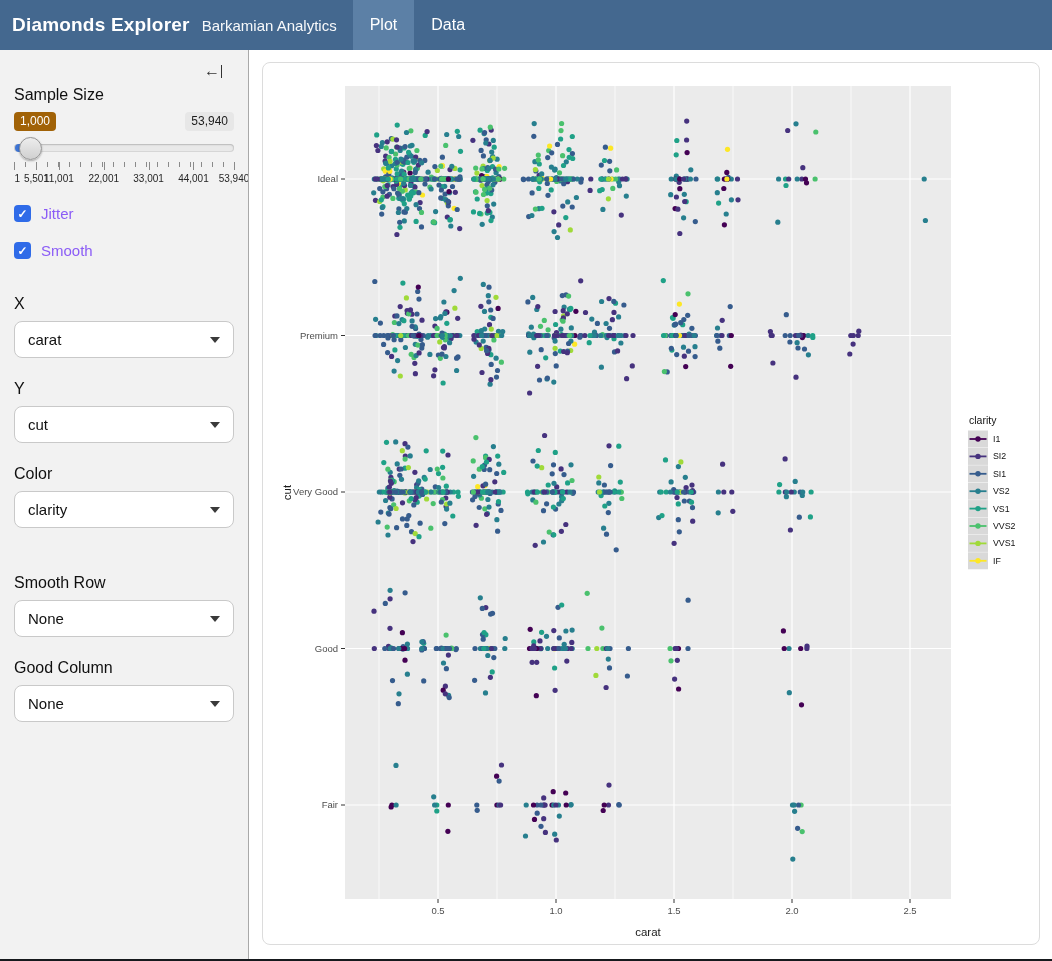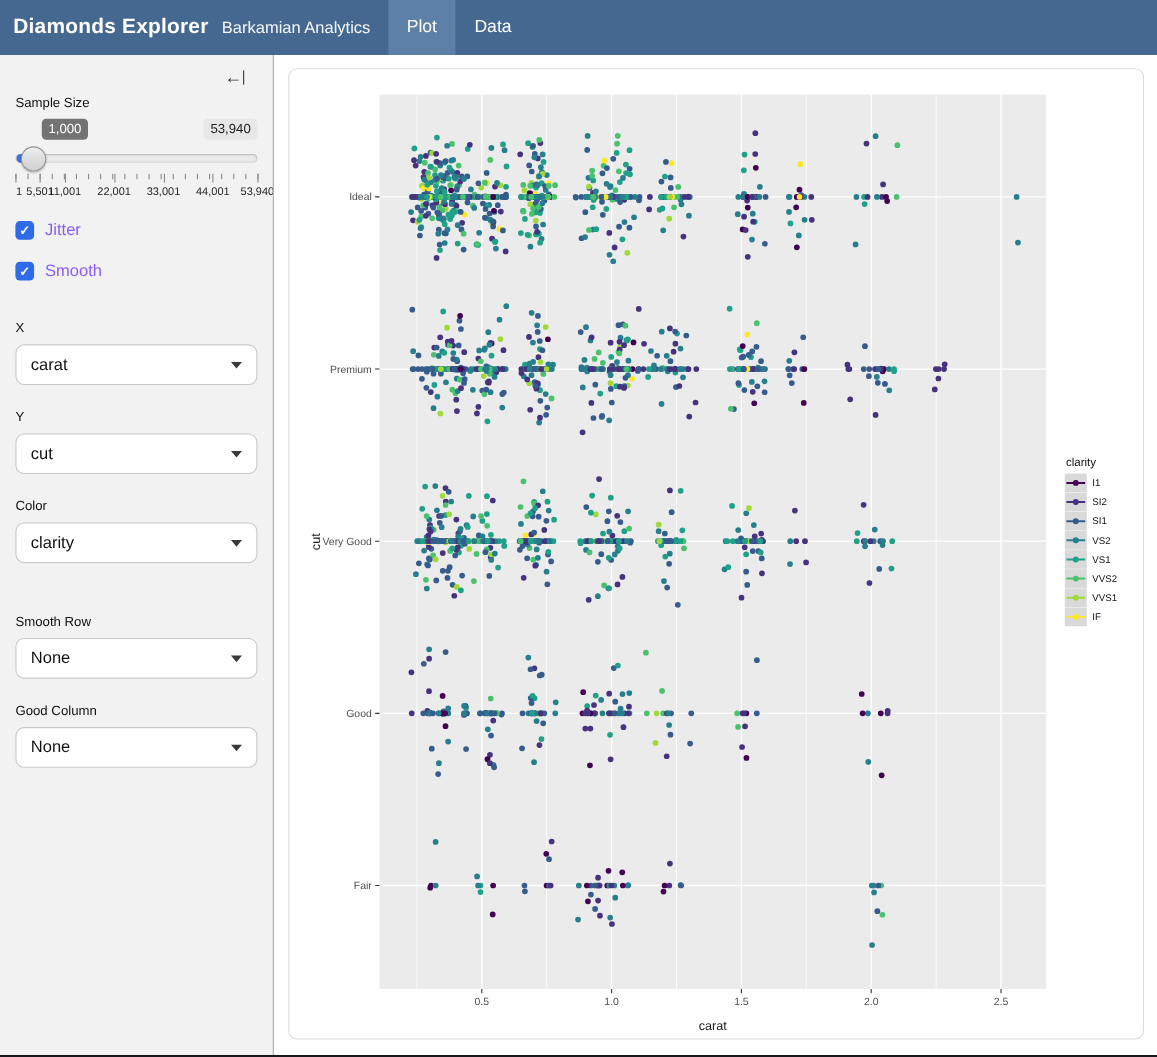--- a/index.html
+++ b/index.html
@@ -20,21 +20,21 @@
   .tabs { display:flex; margin-left:16px; }
   .tab { display:flex; align-items:center; padding:12px 17px; font-size:16px; cursor:pointer; }
   
   .sidebar {
     position:absolute; top:50px; left:0; width:249px; bottom:0;
     background:#f2f2f2; border-right:1px solid #a9a9a9; padding:12px 14px 0 14px;
     overflow:hidden;
   }
   .collapse-row { text-align:right; height:24px; color:#333; font-size:16px; padding-right:12px; cursor:pointer; user-select:none; }
   .collapse-row .bar { display:inline-block; width:0; height:13px; border-right:1.6px solid #333; margin-left:1px; vertical-align:-2px; }
-  .control-label { font-size:12px; color:#101010; margin-bottom:8px; }
+  .control-label { font-size:16px; color:#101010; margin-bottom:8px; }
   
   .slider-badges { position:relative; height:19px; margin-bottom:3px; }
   .badge { position:absolute; top:0; font-size:12px; padding:2px 6px; border-radius:4px; line-height:1.25; }
   .badge-from { left:0; color:#fff; }
   .badge-max { right:0; background:#e7e7e7; color:#1c1c1c; }
   .slider-track { position:relative; height:27px; }
   .track-line { position:absolute; left:0; right:0; top:10px; height:8px; background:#e9e9e9; border-radius:5px; box-shadow:inset 0 1px 2px rgba(0,0,0,.14), inset 0 0 0 1px #d7d7d7; }
   .track-bar { position:absolute; left:1px; top:10px; width:16px; height:8px; border-radius:5px 0 0 5px; }
   .slider-handle { position:absolute; left:5px; top:3px; width:23px; height:23px; border-radius:50%;
     background:linear-gradient(#ededed,#d0d0d0); border:1px solid #949494; box-shadow:0 1px 2px rgba(0,0,0,.3); cursor:grab; }
@@ -75,21 +75,21 @@
   </header>
 
   <aside class="sidebar">
     <div class="collapse-row">
       <span>←</span><span class="bar"></span>
     </div>
 
     <div class="control-label">Sample Size</div>
 
     <div class="slider-badges">
-      <span class="badge badge-from" id="badge-from" style="background: #737373; margin-left: 24px;">1,000</span>
+      <span class="badge badge-from" id="badge-from" style="background: #a16207;">1,000</span>
       <span class="badge badge-max">53,940</span>
     </div>
     <div class="slider-track">
       <div class="track-line"></div>
       <div class="track-bar" id="track-bar" style="background: rgb(62, 117, 214);"></div>
       <div class="slider-handle"></div>
     </div>
     <div class="slider-grid" id="slider-grid">
         <div class="sg-tick" style="left: 0%; height: 5px;"></div>
         <div class="sg-tick" style="left: 5%; height: 5px;"></div>

